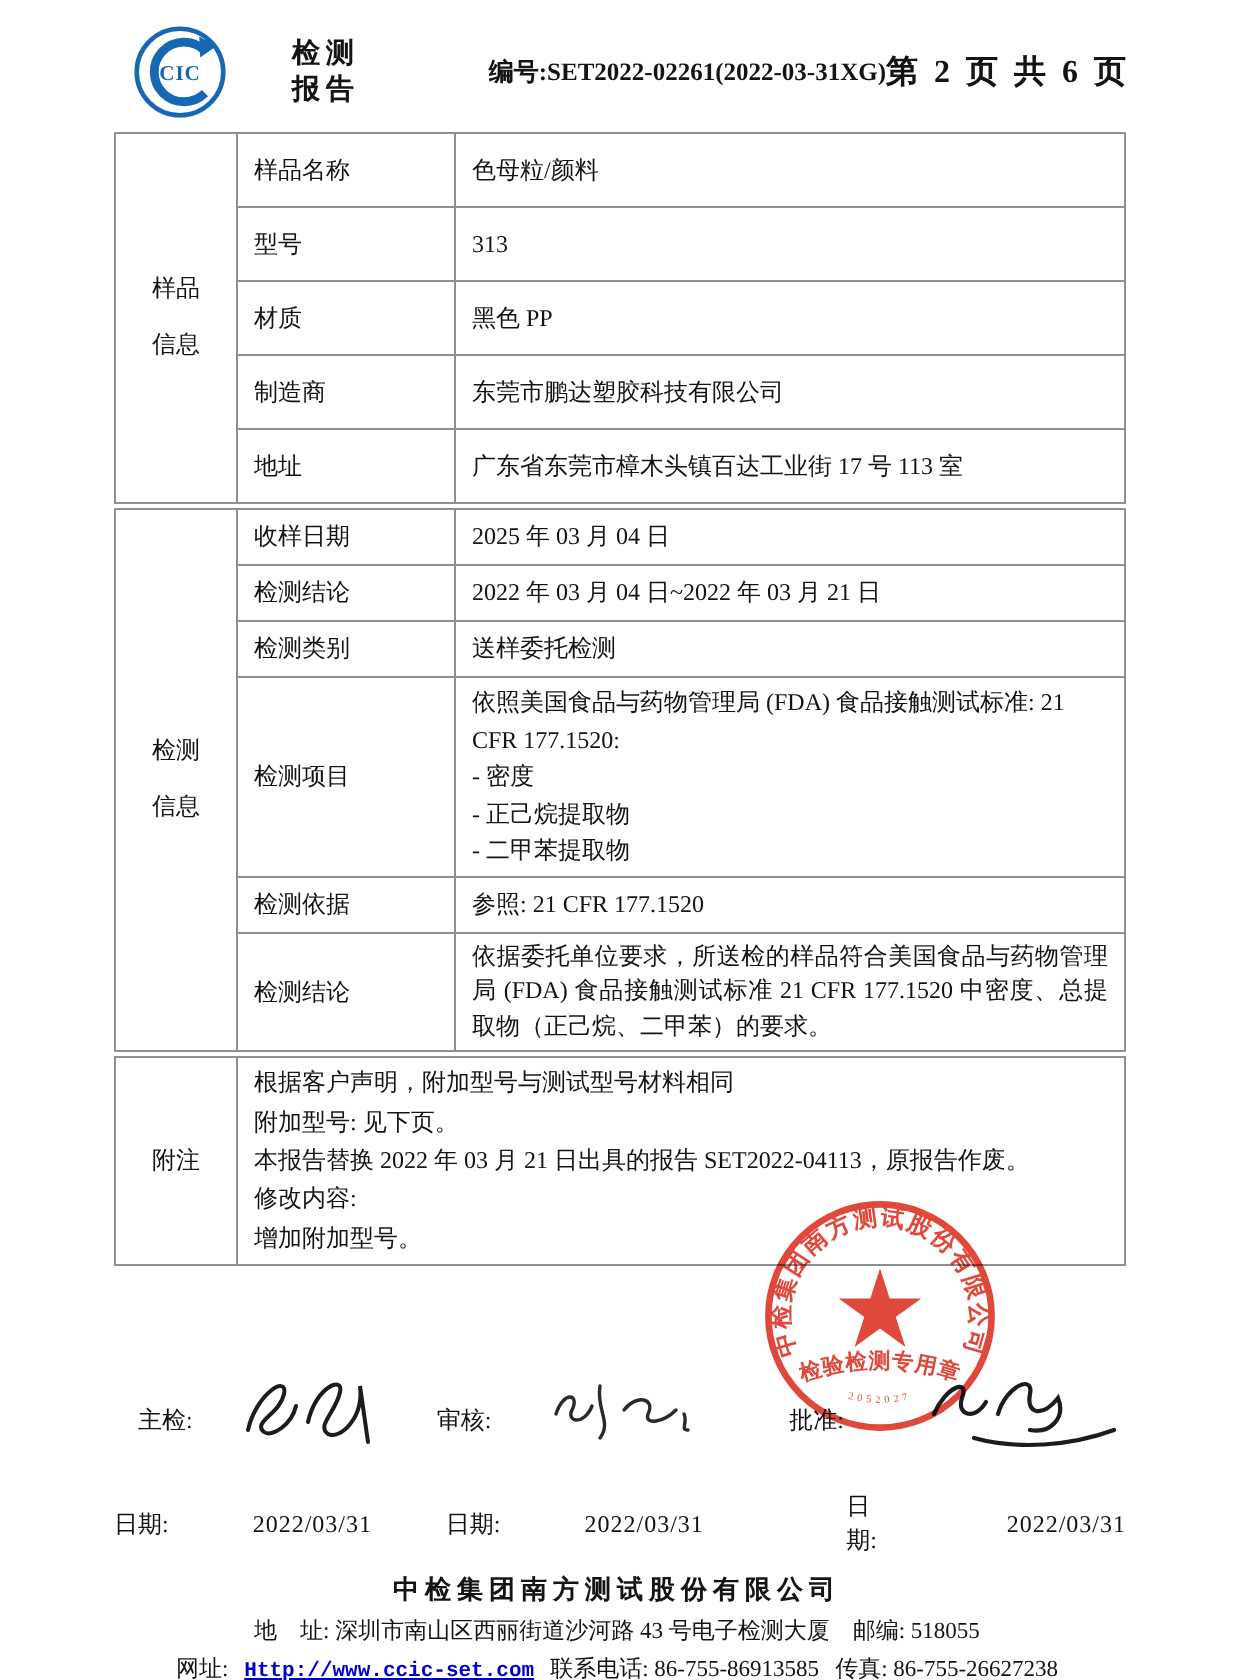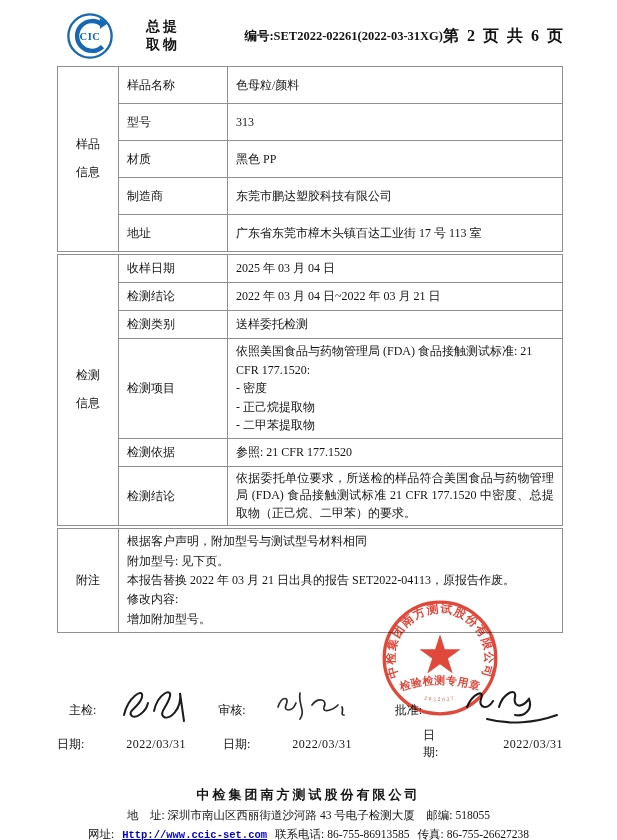--- a/index.html
+++ b/index.html
@@ -26,21 +26,21 @@
   .s3 tr.single td{height:21px;}
   td.ml{white-space:pre-line;line-height:1.55;padding-top:6px;padding-bottom:6px;}
   td.concl{line-height:1.45;text-align:justify;padding-top:5px;padding-bottom:5px;padding-right:10px;}
   td.note{white-space:pre-line;line-height:1.62;padding:6px 10px;}
   
   .sig-area{margin:46px 54px 0 57px;}
   .sig-row{display:grid;grid-template-columns:1fr 1.05fr 1fr;align-items:end;height:48px;}
   .sig-cell{display:flex;align-items:flex-end;}
   .sig-cell .slabel{font-size:12px;padding-bottom:8px;white-space:nowrap;margin-left:12px;}
   .sig-ink{margin-left:18px;}
-  .date-row{display:grid;grid-template-columns:1fr 1.05fr 1fr;}
+  .date-row{display:grid;grid-template-columns:1fr 1.05fr 1fr;margin-top:18px;}
   .date-cell{display:flex;align-items:center;font-size:12px;}
   .date-cell .dval{margin-left:42px;letter-spacing:.5px;}
   .c3pad{padding-left:26px;gap:19px;}
   
   .stamp{position:absolute;left:378px;top:596px;width:124px;height:124px;
          mix-blend-mode:multiply;opacity:.93;z-index:5;pointer-events:none;}
   
   .footer{position:absolute;left:0;right:0;top:786px;text-align:center;}
   .f-company{font-weight:bold;font-size:13px;letter-spacing:3px;}
   .f-line{font-size:11.5px;margin-top:4px;white-space:nowrap;}
@@ -53,21 +53,21 @@
 
 <div class="page">
 
   <div class="header">
     <svg class="logo" viewBox="0 0 66 52">
       <circle cx="33" cy="26" r="22.5" fill="none" stroke="#1668b3" stroke-width="2.4"></circle>
       <path d="M45.5,14.5 A15.5,15.5 0 1 0 46,37" fill="none" stroke="#1668b3" stroke-width="4.6"></path>
       <polygon points="43,7.5 52,12.5 43.5,18.5" fill="#1668b3"></polygon>
       <text x="33" y="30" text-anchor="middle" font-size="11" font-weight="bold" fill="#1668b3" letter-spacing="0.5">CIC</text>
     </svg>
-    <div class="rpt-title">总提取物</div>
+    <div class="rpt-title">检测报告</div>
     <div class="rpt-no">
       <span class="no-label">编号:</span><span>SET2022-02261(2022-03-31XG)</span>
     </div>
     <div class="page-info">第 2 页 共 6 页</div>
   </div>
 
   <div class="tables">
 
 
     <table class="tbl s2">

